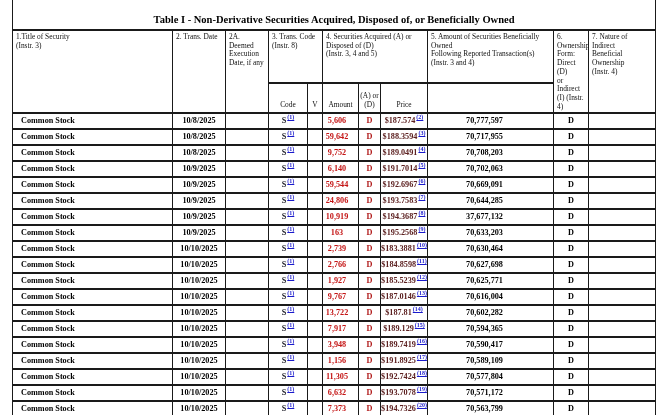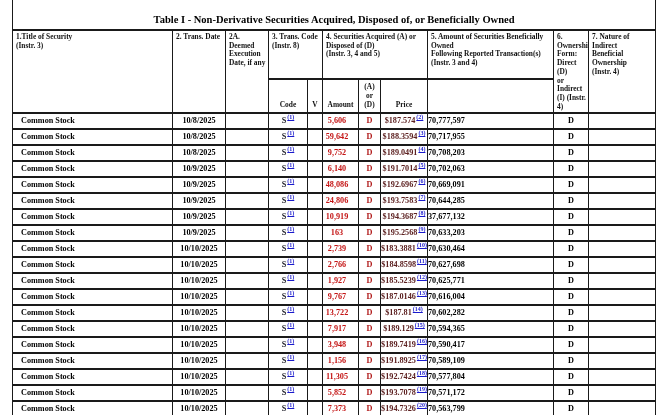--- a/index.html
+++ b/index.html
@@ -17,21 +17,21 @@
     overflow:hidden;padding:0;margin:0;
   }
   
   .form-table tr{border-top:2px solid #1a1a1a;border-bottom:2px solid #1a1a1a;}
   .title-row td{
     border:1px solid #1a1a1a;border-bottom:2px solid #1a1a1a;
     height:26px;text-align:center;vertical-align:bottom;
     font-weight:bold;font-size:10.5px;color:#000;padding-bottom:4px;
   }
   .hdr th{
-    font-weight:bold;font-size:7.4px;line-height:1.18;color:#111;
+    font-weight:normal;font-size:7.4px;line-height:1.18;color:#111;
     text-align:left;vertical-align:top;padding:2px 2px 0 3px;
     white-space:pre-line;
     margin-top:47px;
   }
   .hdr-row1{height:44px;}
   .hdr-row2{height:25px;}
   .hdr-row2 th{
     vertical-align:bottom;text-align:center;padding:0 1px 2px 1px;white-space:pre-line;
   }
   .data-row{height:16px;}
@@ -40,21 +40,21 @@
     white-space:nowrap;
   }
   td.c-sec{padding-left:8px;text-align:left;}
   td.c-date{text-align:center;}
   td.c-exec{}
   td.c-code{text-align:center;color:#15151f;}
   td.c-v{}
   td.c-amt{text-align:center;padding-right:7px;color:#c41414;}
   td.c-ad{text-align:center;color:#b01818;}
   td.c-price{text-align:center;color:#5c2020;}
-  td.c-owned{text-align:left;padding-right:12px;}
+  td.c-owned{text-align:center;padding-right:12px;}
   td.c-form{text-align:center;}
   td.c-nature{}
   sup.fn{
     font-size:6px;color:#1a1acc;text-decoration:underline;
     vertical-align:super;line-height:0;font-weight:bold;margin-left:1px;
     cursor:pointer;
   }
 </style>
 </head>
 <body>
@@ -171,21 +171,21 @@
     <td class="c-form">D</td>
     <td class="c-nature"></td>
   </tr>
 
   <tr class="data-row">
     <td class="c-sec">Common Stock</td>
     <td class="c-date">10/9/2025</td>
     <td class="c-exec"></td>
     <td class="c-code"><span>S</span><sup class="fn">(1)</sup></td>
     <td class="c-v"></td>
-    <td class="c-amt">48,086</td>
+    <td class="c-amt">59,544</td>
     <td class="c-ad">D</td>
     <td class="c-price"><span>$192.6967</span><sup class="fn">(6)</sup></td>
     <td class="c-owned">70,669,091</td>
     <td class="c-form">D</td>
     <td class="c-nature"></td>
   </tr>
 
   <tr class="data-row">
     <td class="c-sec">Common Stock</td>
     <td class="c-date">10/9/2025</td>
@@ -353,21 +353,21 @@
     <td class="c-form">D</td>
     <td class="c-nature"></td>
   </tr>
 
   <tr class="data-row">
     <td class="c-sec">Common Stock</td>
     <td class="c-date">10/10/2025</td>
     <td class="c-exec"></td>
     <td class="c-code"><span>S</span><sup class="fn">(1)</sup></td>
     <td class="c-v"></td>
-    <td class="c-amt">5,852</td>
+    <td class="c-amt">6,632</td>
     <td class="c-ad">D</td>
     <td class="c-price"><span>$193.7078</span><sup class="fn">(19)</sup></td>
     <td class="c-owned">70,571,172</td>
     <td class="c-form">D</td>
     <td class="c-nature"></td>
   </tr>
 
   <tr class="data-row">
     <td class="c-sec">Common Stock</td>
     <td class="c-date">10/10/2025</td>

